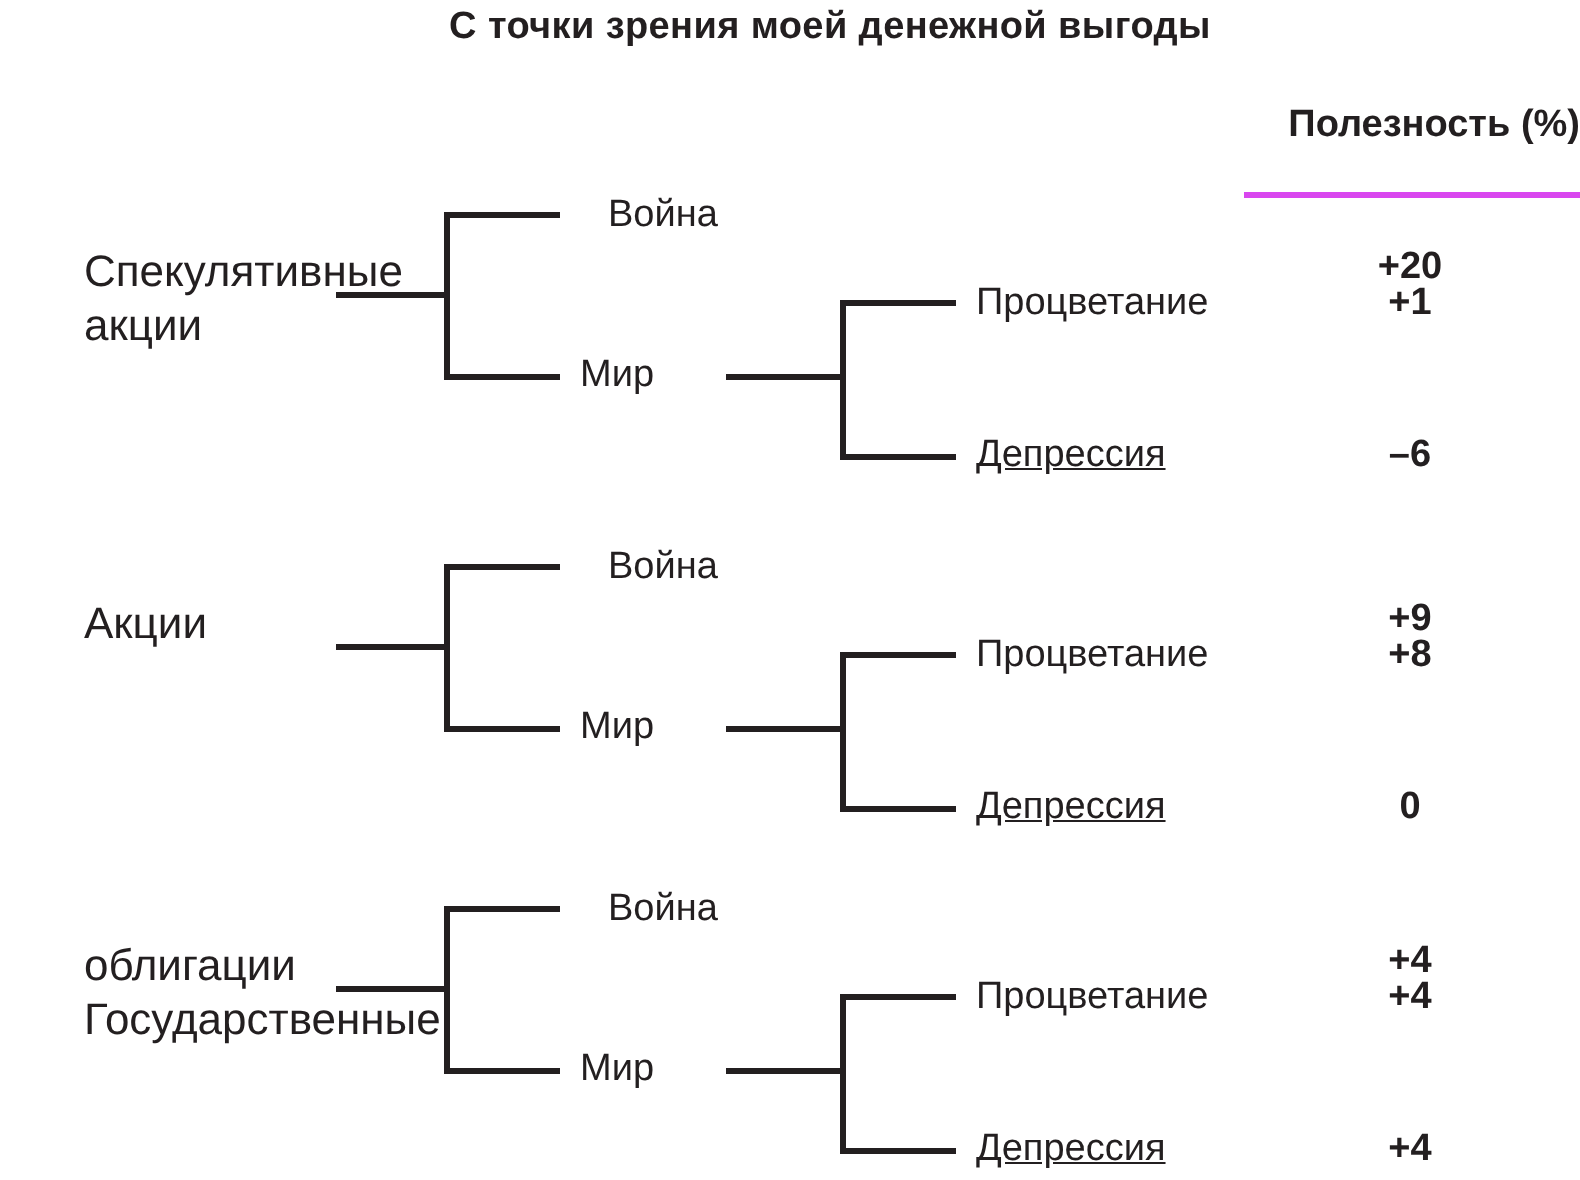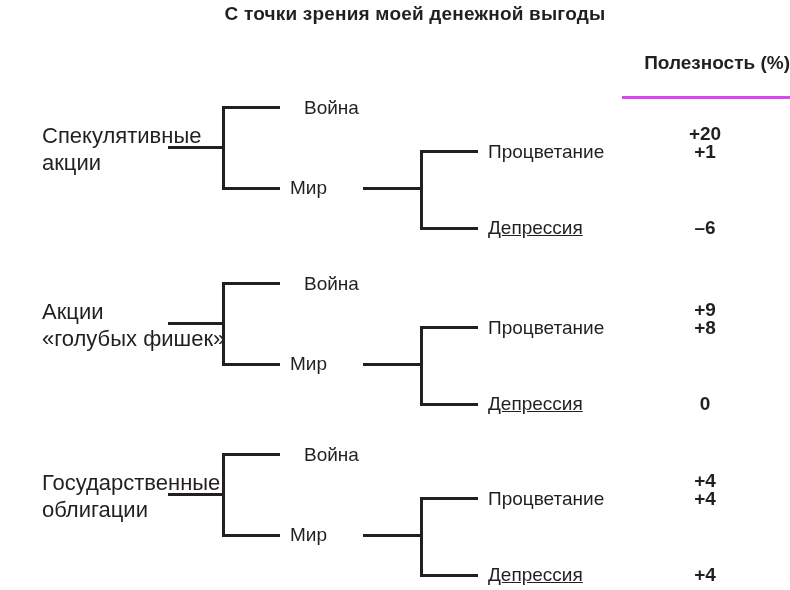--- a/index.html
+++ b/index.html
@@ -121,43 +121,42 @@
     <div class="node node-prosperity">Процветание</div>
     <div class="node node-depression">Депрессия</div>
     <div class="value v-war">+20</div>
     <div class="value v-prosperity">+1</div>
     <div class="value v-depression">–6</div>
   </div>
 
   <div class="group g2">
     <div class="asset-label">
       <div>Акции</div>
-      <div>«голубых фишек»</div>
     </div>
     <div class="line stem"></div>
     <div class="line bracket1"></div>
     <div class="line branch-war"></div>
     <div class="line branch-peace"></div>
     <div class="node node-war">Война</div>
     <div class="node node-peace">Мир</div>
     <div class="line peace-link"></div>
     <div class="line bracket2"></div>
     <div class="line branch-prosperity"></div>
     <div class="line branch-depression"></div>
     <div class="node node-prosperity">Процветание</div>
     <div class="node node-depression">Депрессия</div>
     <div class="value v-war">+9</div>
     <div class="value v-prosperity">+8</div>
     <div class="value v-depression">0</div>
   </div>
 
   <div class="group g3">
     <div class="asset-label">
+      <div>облигации</div>
       <div>Государственные</div>
-      <div>облигации</div>
     </div>
     <div class="line stem"></div>
     <div class="line bracket1"></div>
     <div class="line branch-war"></div>
     <div class="line branch-peace"></div>
     <div class="node node-war">Война</div>
     <div class="node node-peace">Мир</div>
     <div class="line peace-link"></div>
     <div class="line bracket2"></div>
     <div class="line branch-prosperity"></div>

